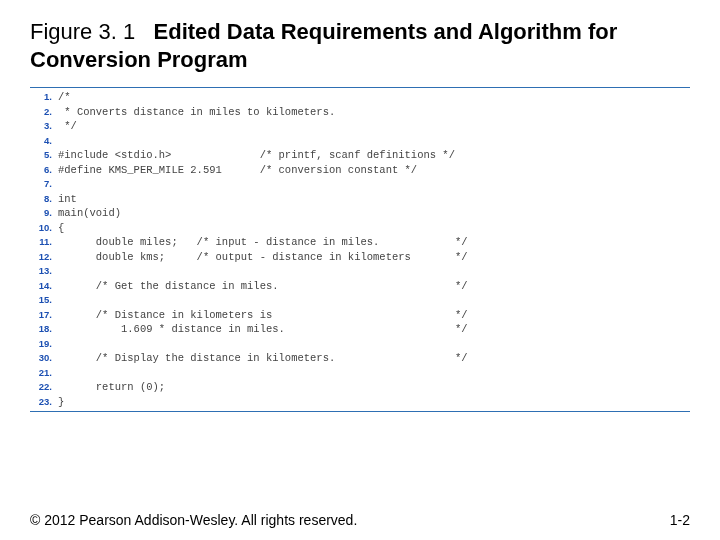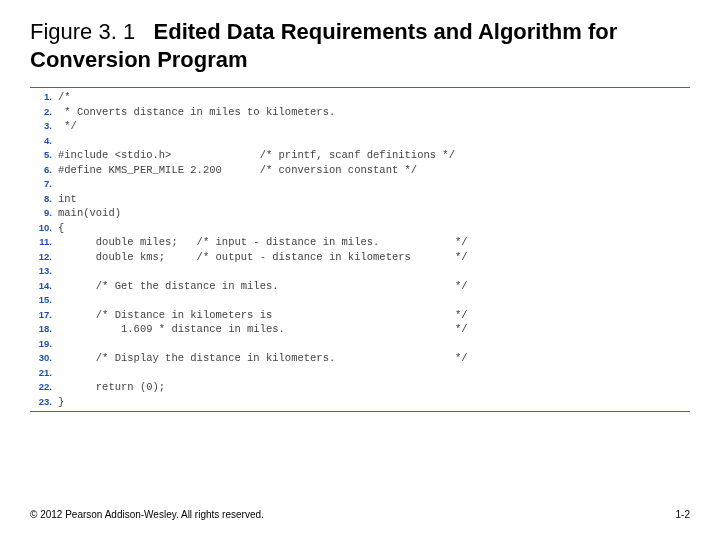--- a/index.html
+++ b/index.html
@@ -44,45 +44,45 @@
     font-size: 9.5px;
     padding-right: 6px;
     flex-shrink: 0;
   }
   .codetext {
     color: #444;
     flex: 1;
   }
   .footer {
     position: absolute;
-    bottom: 20px;
+    bottom: 12px;
     left: 30px;
     right: 30px;
     display: flex;
     justify-content: space-between;
     align-items: center;
-    font-size: 10px;
+    font-size: 14px;
     color: #000;
   }
 </style>
 </head>
 <body>
 
 <div class="title">
   <span class="prefix">Figure 3. 1</span>
   <span>&nbsp;&nbsp;</span><span>Edited Data Requirements and Algorithm for Conversion Program</span>
 </div>
 
 <div class="codearea" id="code-listing">
     <div class="code-row"><span class="lineno">1.</span><span class="codetext">/*</span></div>
     <div class="code-row"><span class="lineno">2.</span><span class="codetext"> * Converts distance in miles to kilometers.</span></div>
     <div class="code-row"><span class="lineno">3.</span><span class="codetext"> */</span></div>
     <div class="code-row"><span class="lineno">4.</span><span class="codetext"></span></div>
     <div class="code-row"><span class="lineno">5.</span><span class="codetext">#include &lt;stdio.h&gt;              /* printf, scanf definitions */</span></div>
-    <div class="code-row"><span class="lineno">6.</span><span class="codetext">#define KMS_PER_MILE 2.200      /* conversion constant */</span></div>
+    <div class="code-row"><span class="lineno">6.</span><span class="codetext">#define KMS_PER_MILE 2.591      /* conversion constant */</span></div>
     <div class="code-row"><span class="lineno">7.</span><span class="codetext"></span></div>
     <div class="code-row"><span class="lineno">8.</span><span class="codetext">int</span></div>
     <div class="code-row"><span class="lineno">9.</span><span class="codetext">main(void)</span></div>
     <div class="code-row"><span class="lineno">10.</span><span class="codetext">{</span></div>
     <div class="code-row"><span class="lineno">11.</span><span class="codetext">      double miles;   /* input - distance in miles.            */</span></div>
     <div class="code-row"><span class="lineno">12.</span><span class="codetext">      double kms;     /* output - distance in kilometers       */</span></div>
     <div class="code-row"><span class="lineno">13.</span><span class="codetext"></span></div>
     <div class="code-row"><span class="lineno">14.</span><span class="codetext">      /* Get the distance in miles.                            */</span></div>
     <div class="code-row"><span class="lineno">15.</span><span class="codetext"></span></div>
     <div class="code-row"><span class="lineno">17.</span><span class="codetext">      /* Distance in kilometers is                             */</span></div>

